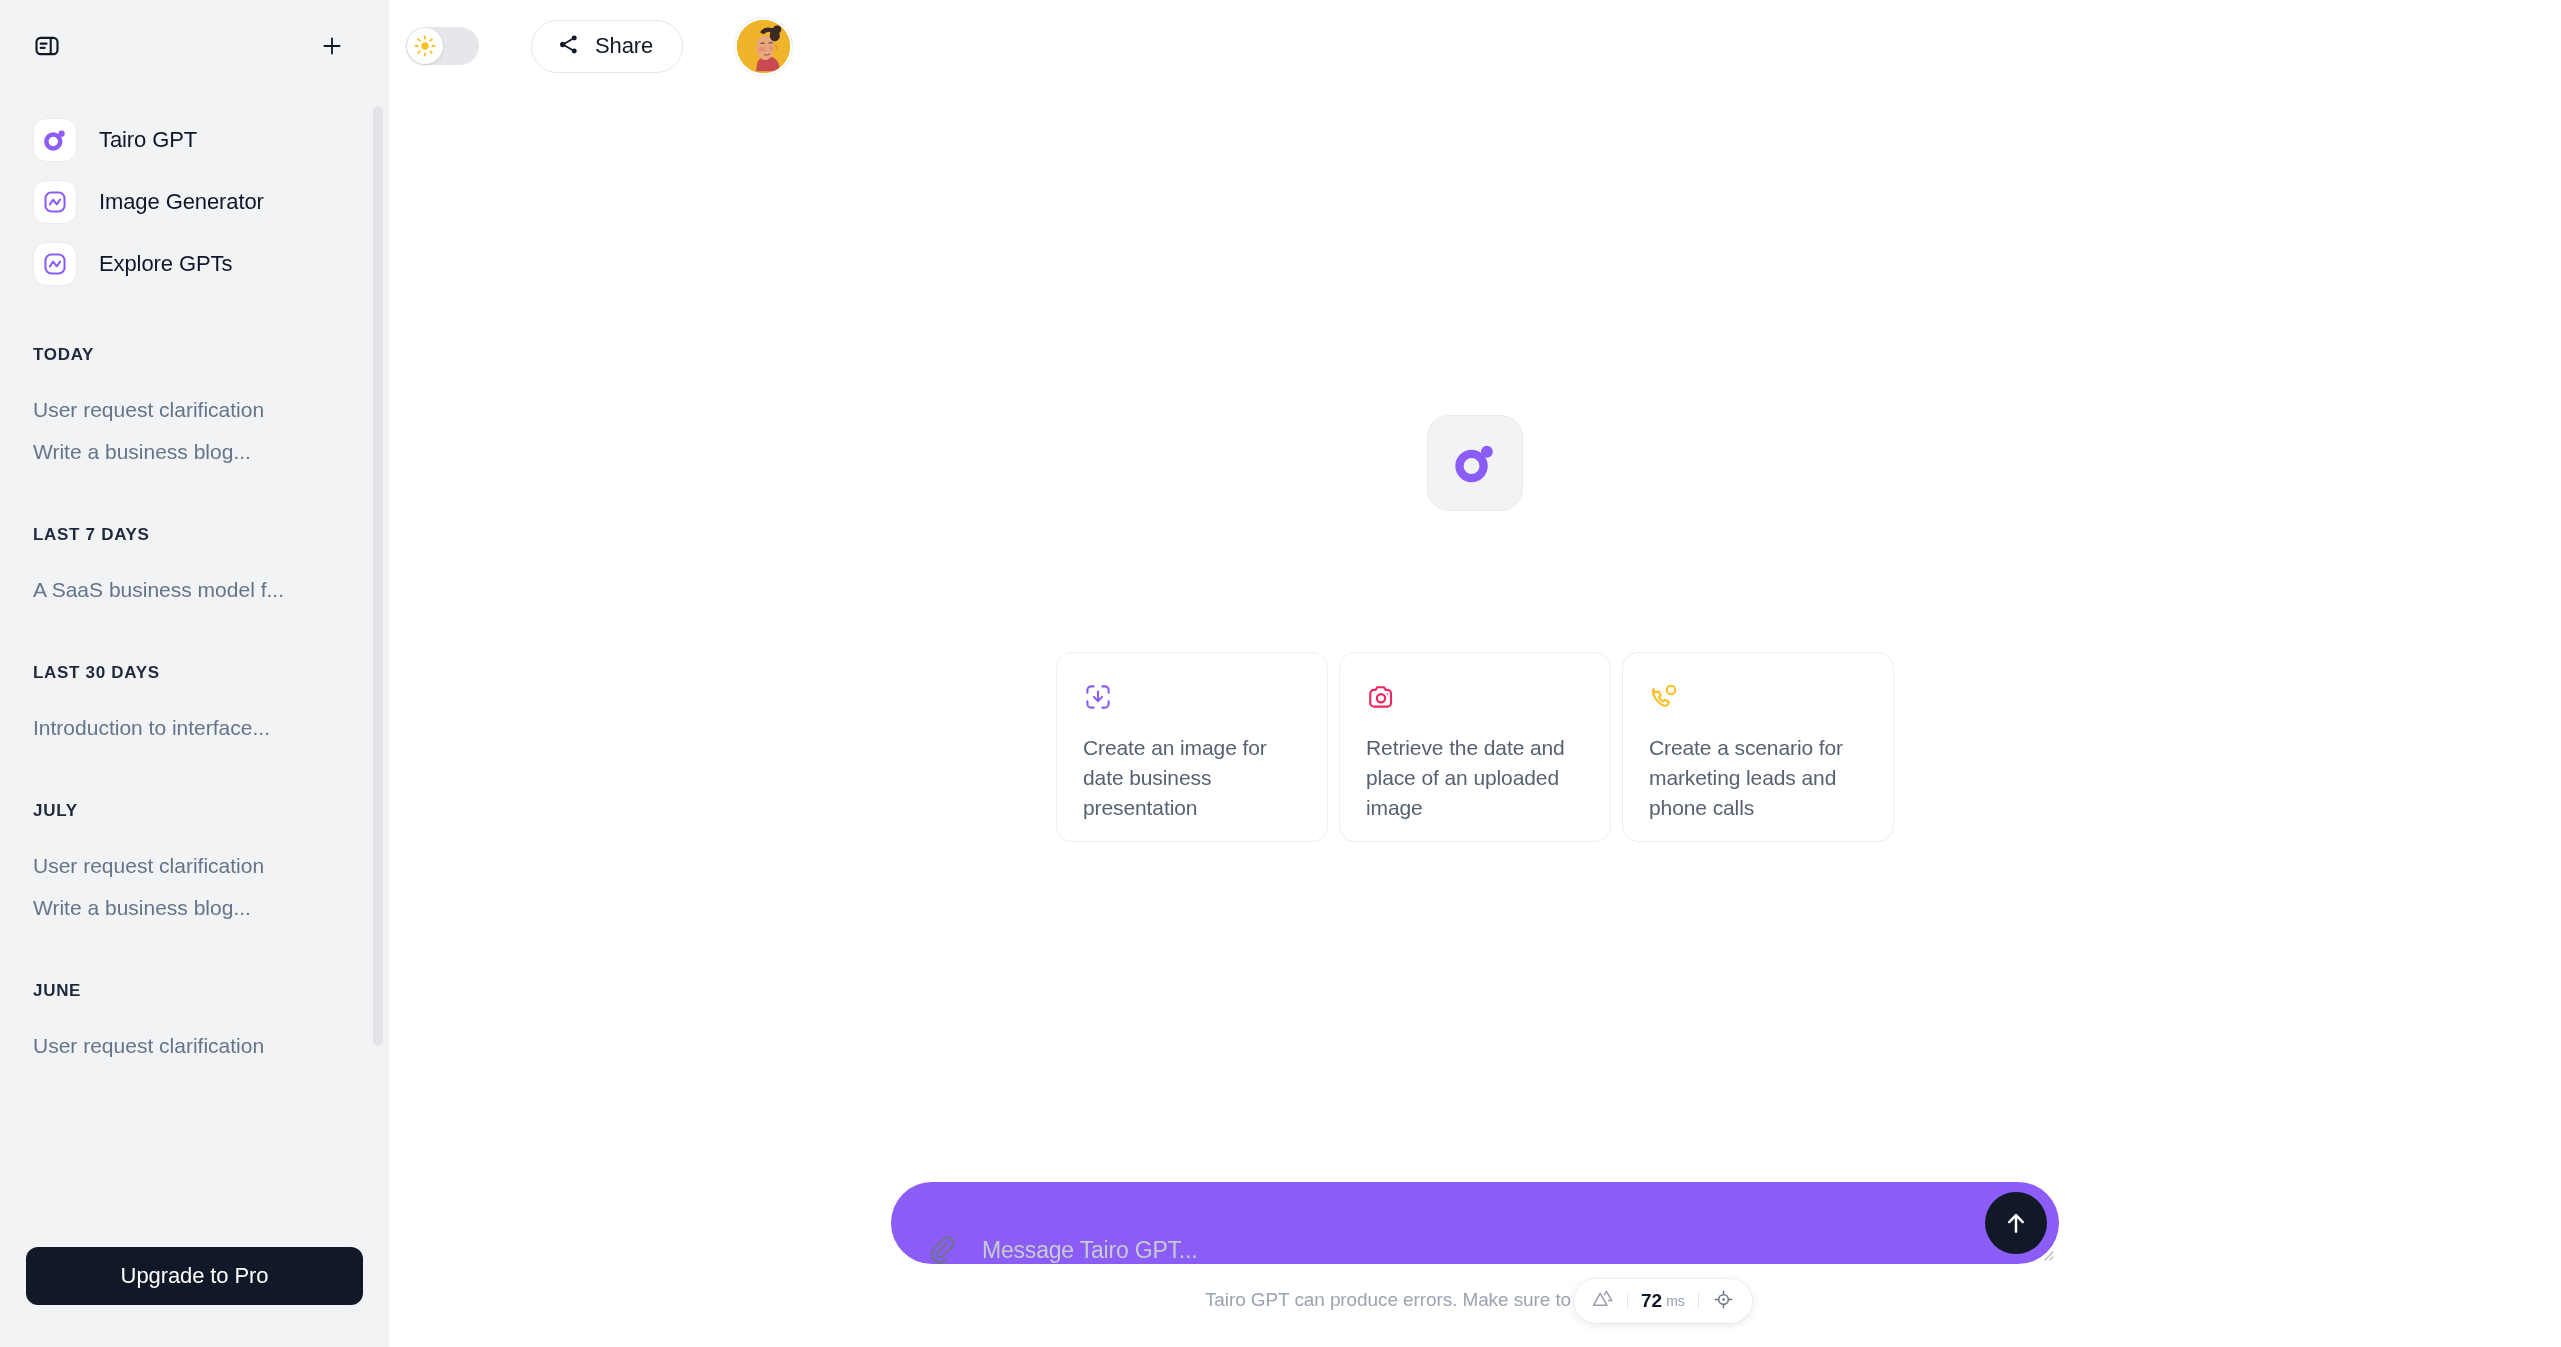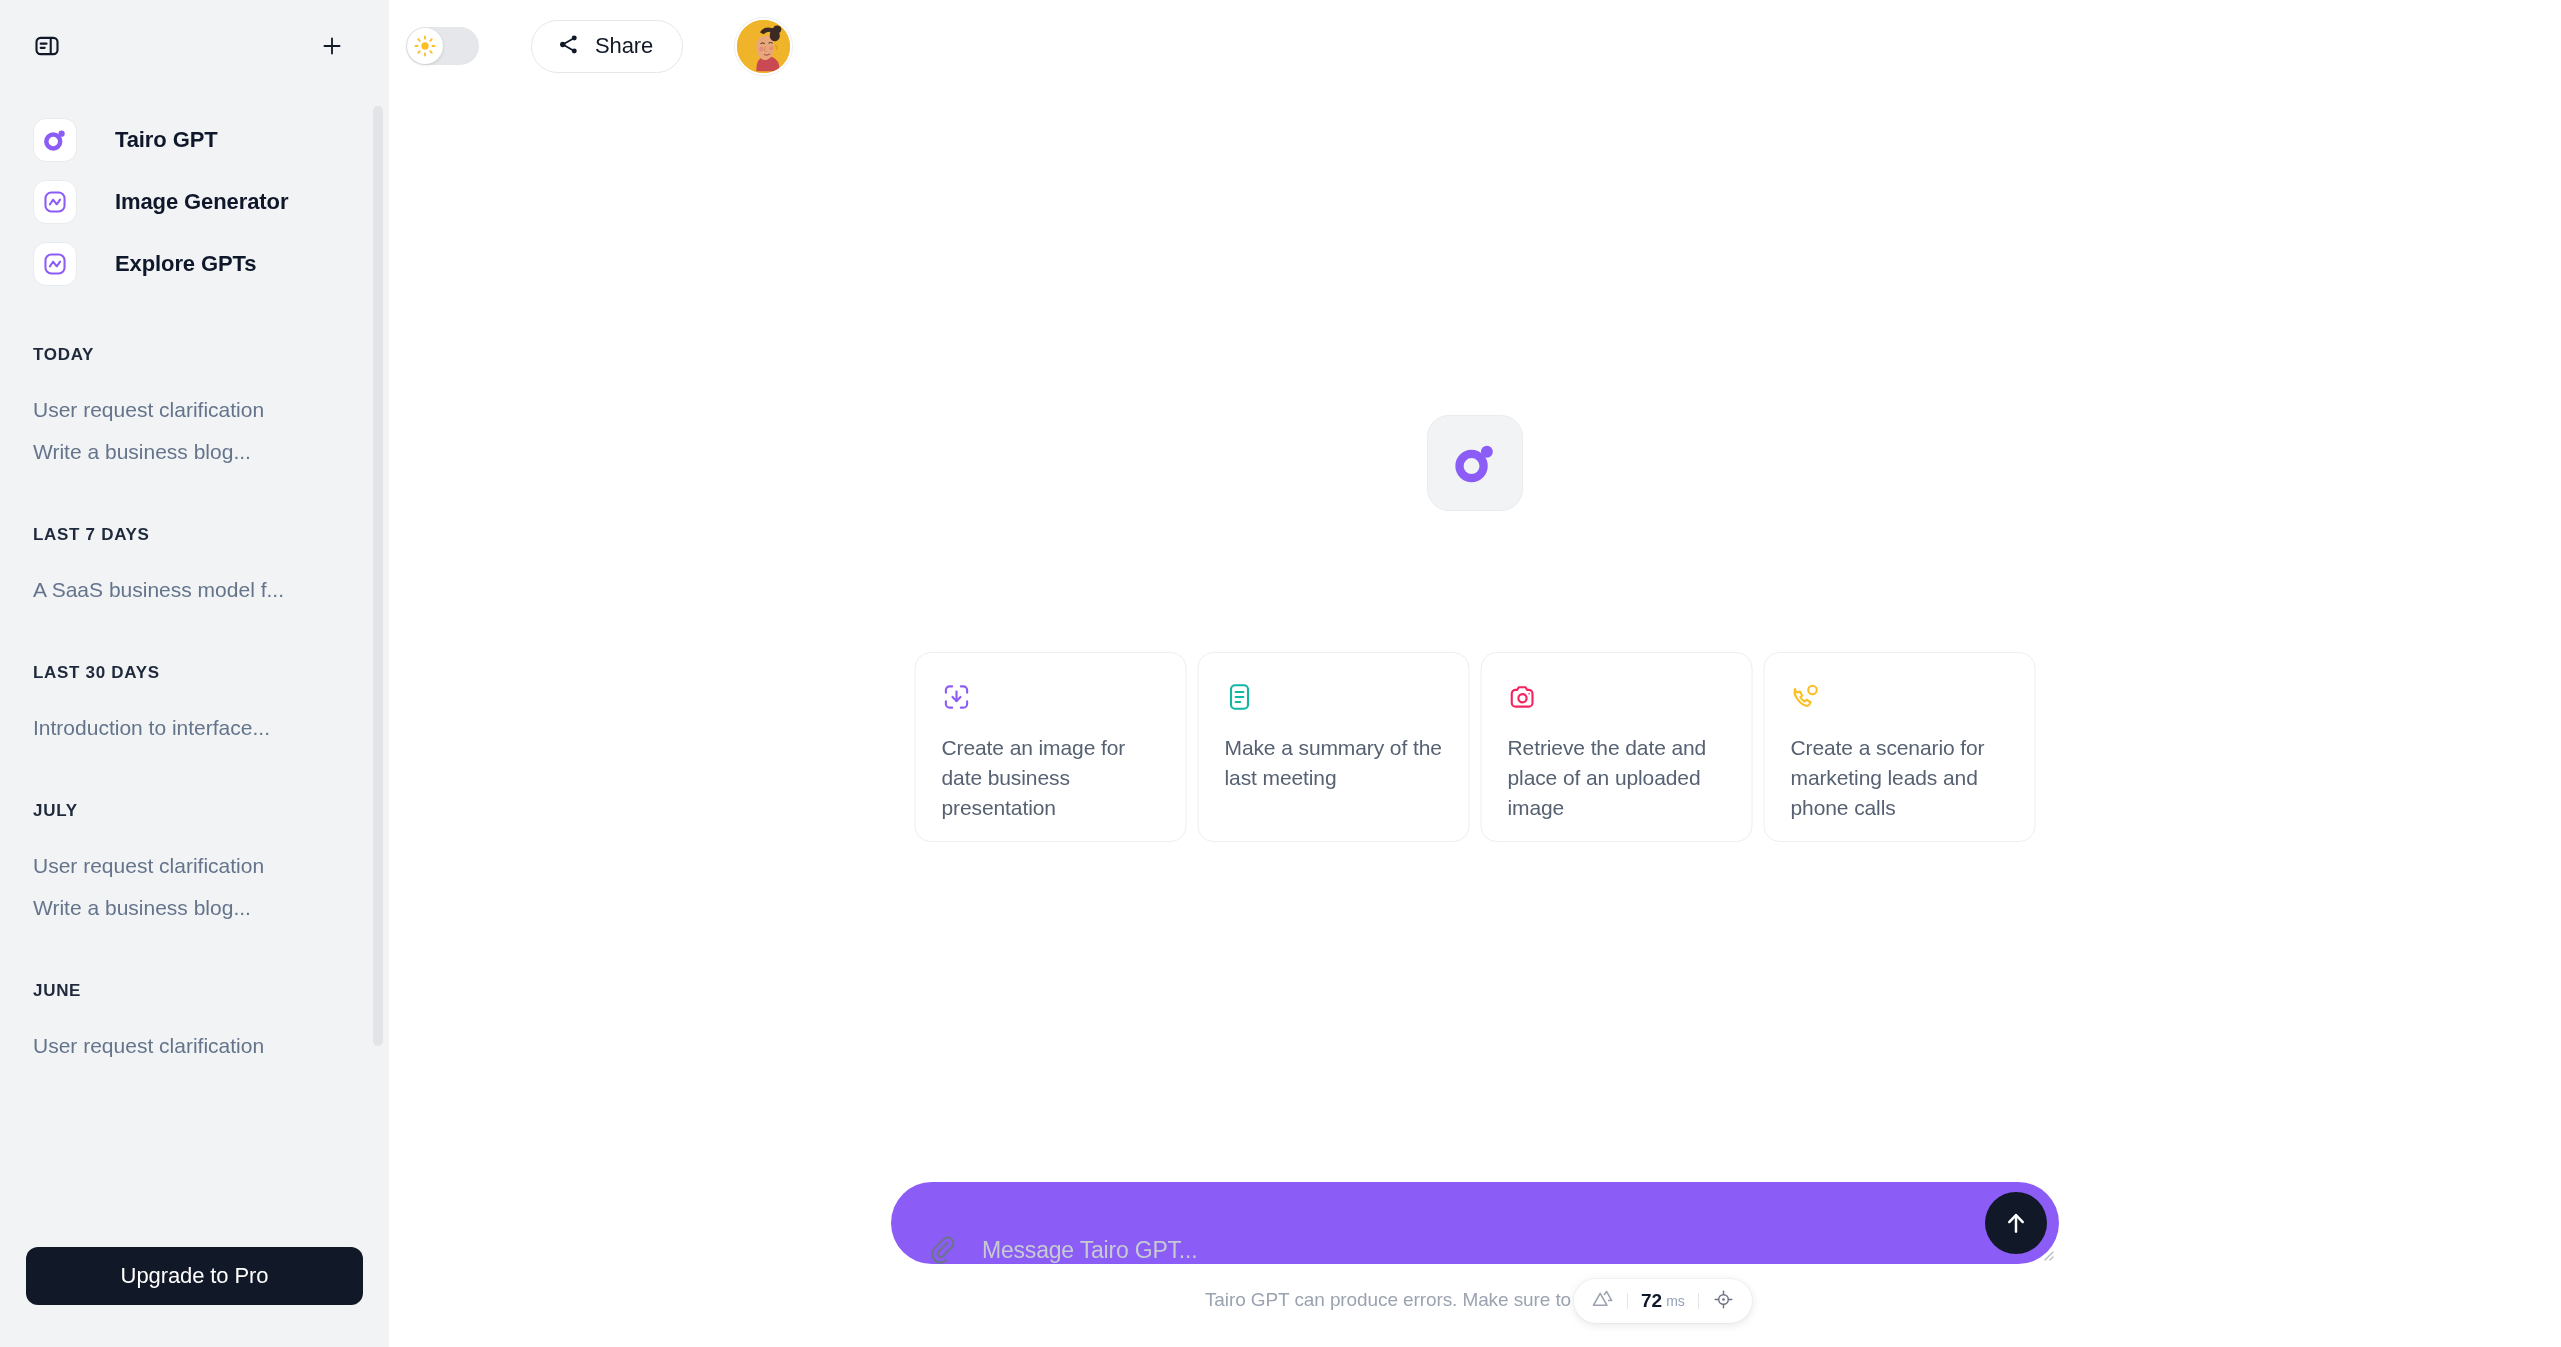--- a/index.html
+++ b/index.html
@@ -59,24 +59,23 @@
     padding-right: 24px;
   }
 
   .nav-apps {
     padding: 17px 0 0 0;
   }
 
   .nav-app {
     display: flex;
     align-items: center;
-    gap: 38px;
+    gap: 22px;
     padding: 9px 40px 9px 33px;
     cursor: pointer;
-    font-weight: bold;
   }
 
   .app-badge {
     width: 44px; height: 44px;
     flex: 0 0 44px;
     background: #ffffff;
     border: 1px solid #e9ecef;
     border-radius: 13px;
     display: flex;
     align-items: center;
@@ -578,31 +577,20 @@
               <path d="M15.5 3.5 H17.5 A3 3 0 0 1 20.5 6.5 V8.5"></path>
               <path d="M3.5 15.5 V17.5 A3 3 0 0 0 6.5 20.5 H8.5"></path>
               <path d="M20.5 15.5 V17.5 A3 3 0 0 1 17.5 20.5 H15.5"></path>
               <line x1="12" y1="7.6" x2="12" y2="15.2"></line>
               <polyline points="8.8 12 12 15.3 15.2 12"></polyline>
             </svg>
           </span>
           <span class="card-text">Create an image for date business presentation</span>
         </div>
 
-        <div class="card">
-          <span class="card-icon">
-            <svg width="30" height="30" viewBox="0 0 24 24" fill="none" stroke="#10b7a5" stroke-width="1.7" stroke-linecap="round" stroke-linejoin="round">
-              <rect x="5.2" y="2.6" width="13.6" height="18.8" rx="3.2"></rect>
-              <line x1="8.9" y1="8" x2="15.1" y2="8"></line>
-              <line x1="8.9" y1="12" x2="15.1" y2="12"></line>
-              <line x1="8.9" y1="16" x2="12.6" y2="16"></line>
-            </svg>
-          </span>
-          <span class="card-text">Make a summary of the last meeting</span>
-        </div>
 
         <div class="card">
           <span class="card-icon">
             <svg width="30" height="30" viewBox="0 0 24 24" fill="none" stroke="#f4245e" stroke-width="1.7" stroke-linecap="round" stroke-linejoin="round">
               <path d="M3.4 9.3 a3 3 0 0 1 3-3 h1.3 l1.3-2.1 h5.4 l1.3 2.1 h1.3 a3 3 0 0 1 3 3 v7.4 a3 3 0 0 1-3 3 H6.4 a3 3 0 0 1-3-3 z"></path>
               <circle cx="12" cy="13" r="3.3"></circle>
               <circle cx="17.3" cy="9.4" r="0.65" fill="#f4245e" stroke="none"></circle>
             </svg>
           </span>
           <span class="card-text">Retrieve the date and place of an uploaded image</span>

